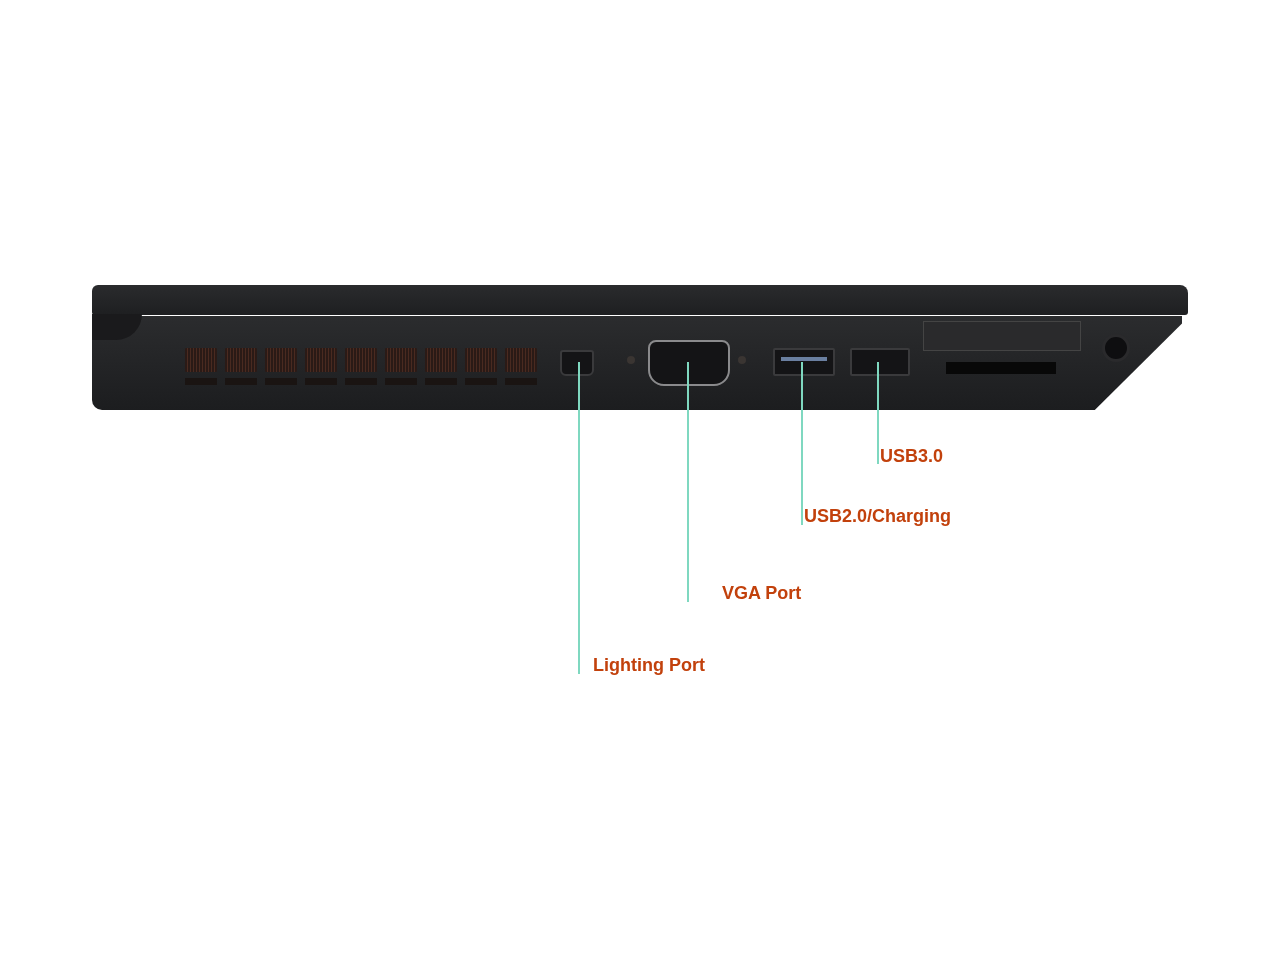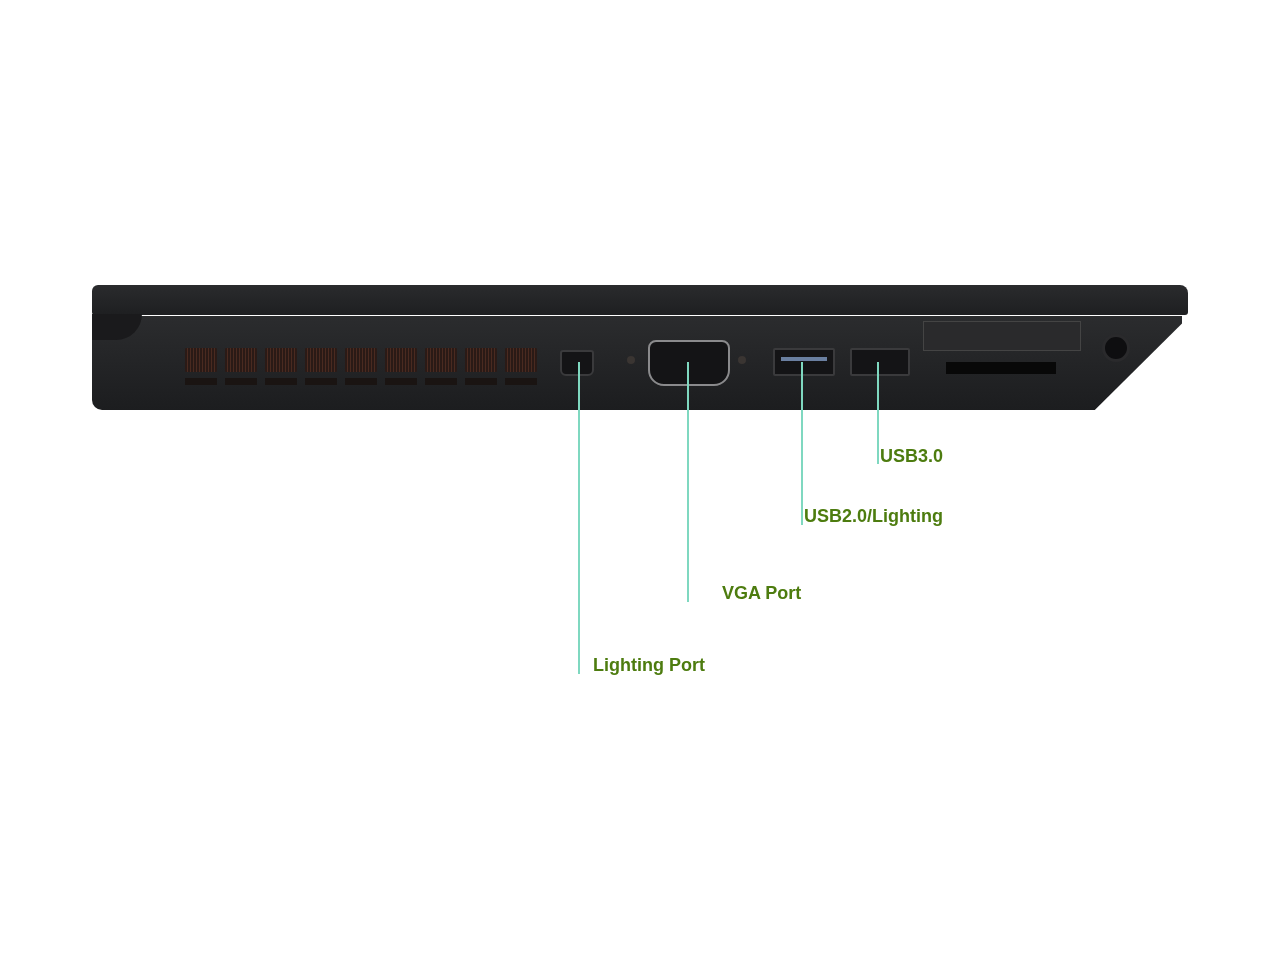--- a/index.html
+++ b/index.html
@@ -5,21 +5,21 @@
   html, body { margin:0; padding:0; }
   body { width:1280px; height:960px; background:#ffffff; position:relative; overflow:hidden; font-family:"Liberation Sans", sans-serif; }
   .abs { position:absolute; }
   .lid { left:92px; top:285px; width:1096px; height:30px; background:linear-gradient(#2a2b2d,#1e1f21); border-radius:6px 8px 3px 3px; }
   .base { left:92px; top:316px; width:1090px; height:94px; background:linear-gradient(#2b2c2e,#222325 60%,#1c1d1f); clip-path:polygon(0 0,100% 0,100% 8%,92% 100%,0 100%); border-radius:0 0 6px 10px; }
   .hinge { left:92px; top:314px; width:50px; height:26px; background:#1a1a1c; border-radius:0 0 30px 0; }
   .vent { top:348px; width:32px; height:24px; background:repeating-linear-gradient(90deg,#2a1a16 0 2px,#4a2a20 2px 3px); border-radius:1px; }
   .vent2 { top:378px; width:32px; height:7px; background:#1a1412; }
   .port { background:#141416; border:2px solid #3a3a3c; }
   .lead { width:2px; background:#7fd8c0; }
-  .label { font-size:18px; font-weight:bold; color:#4d7c0f; white-space:nowrap; }
+  .label { font-size:18px; font-weight:bold; color:#c2410c; white-space:nowrap; }
 </style>
 </head>
 <body>
 
 <div>
   <div class="abs lid"></div>
   <div class="abs base"></div>
   <div class="abs hinge"></div>
 
   <div>
@@ -56,14 +56,14 @@
   <div class="abs" style="left:1102px;top:334px;width:22px;height:22px;border-radius:50%;background:#0e0e10;border:3px solid #2a2a2c;"></div>
 </div>
 
 <div class="abs lead" style="left:578px;top:362px;height:312px;"></div>
 <div class="abs lead" style="left:687px;top:362px;height:240px;"></div>
 <div class="abs lead" style="left:801px;top:362px;height:163px;"></div>
 <div class="abs lead" style="left:877px;top:362px;height:102px;"></div>
 
 <div class="abs label" style="left:581px;top:655px;padding-left:12px;">Lighting Port</div>
 <div class="abs label" style="left:722px;top:583px;">VGA Port</div>
-<div class="abs label" style="left:804px;top:506px;">USB2.0/Lighting</div>
+<div class="abs label" style="left:804px;top:506px;">USB2.0/Charging</div>
 <div class="abs label" style="left:880px;top:446px;">USB3.0</div>
 
 </body></html>

